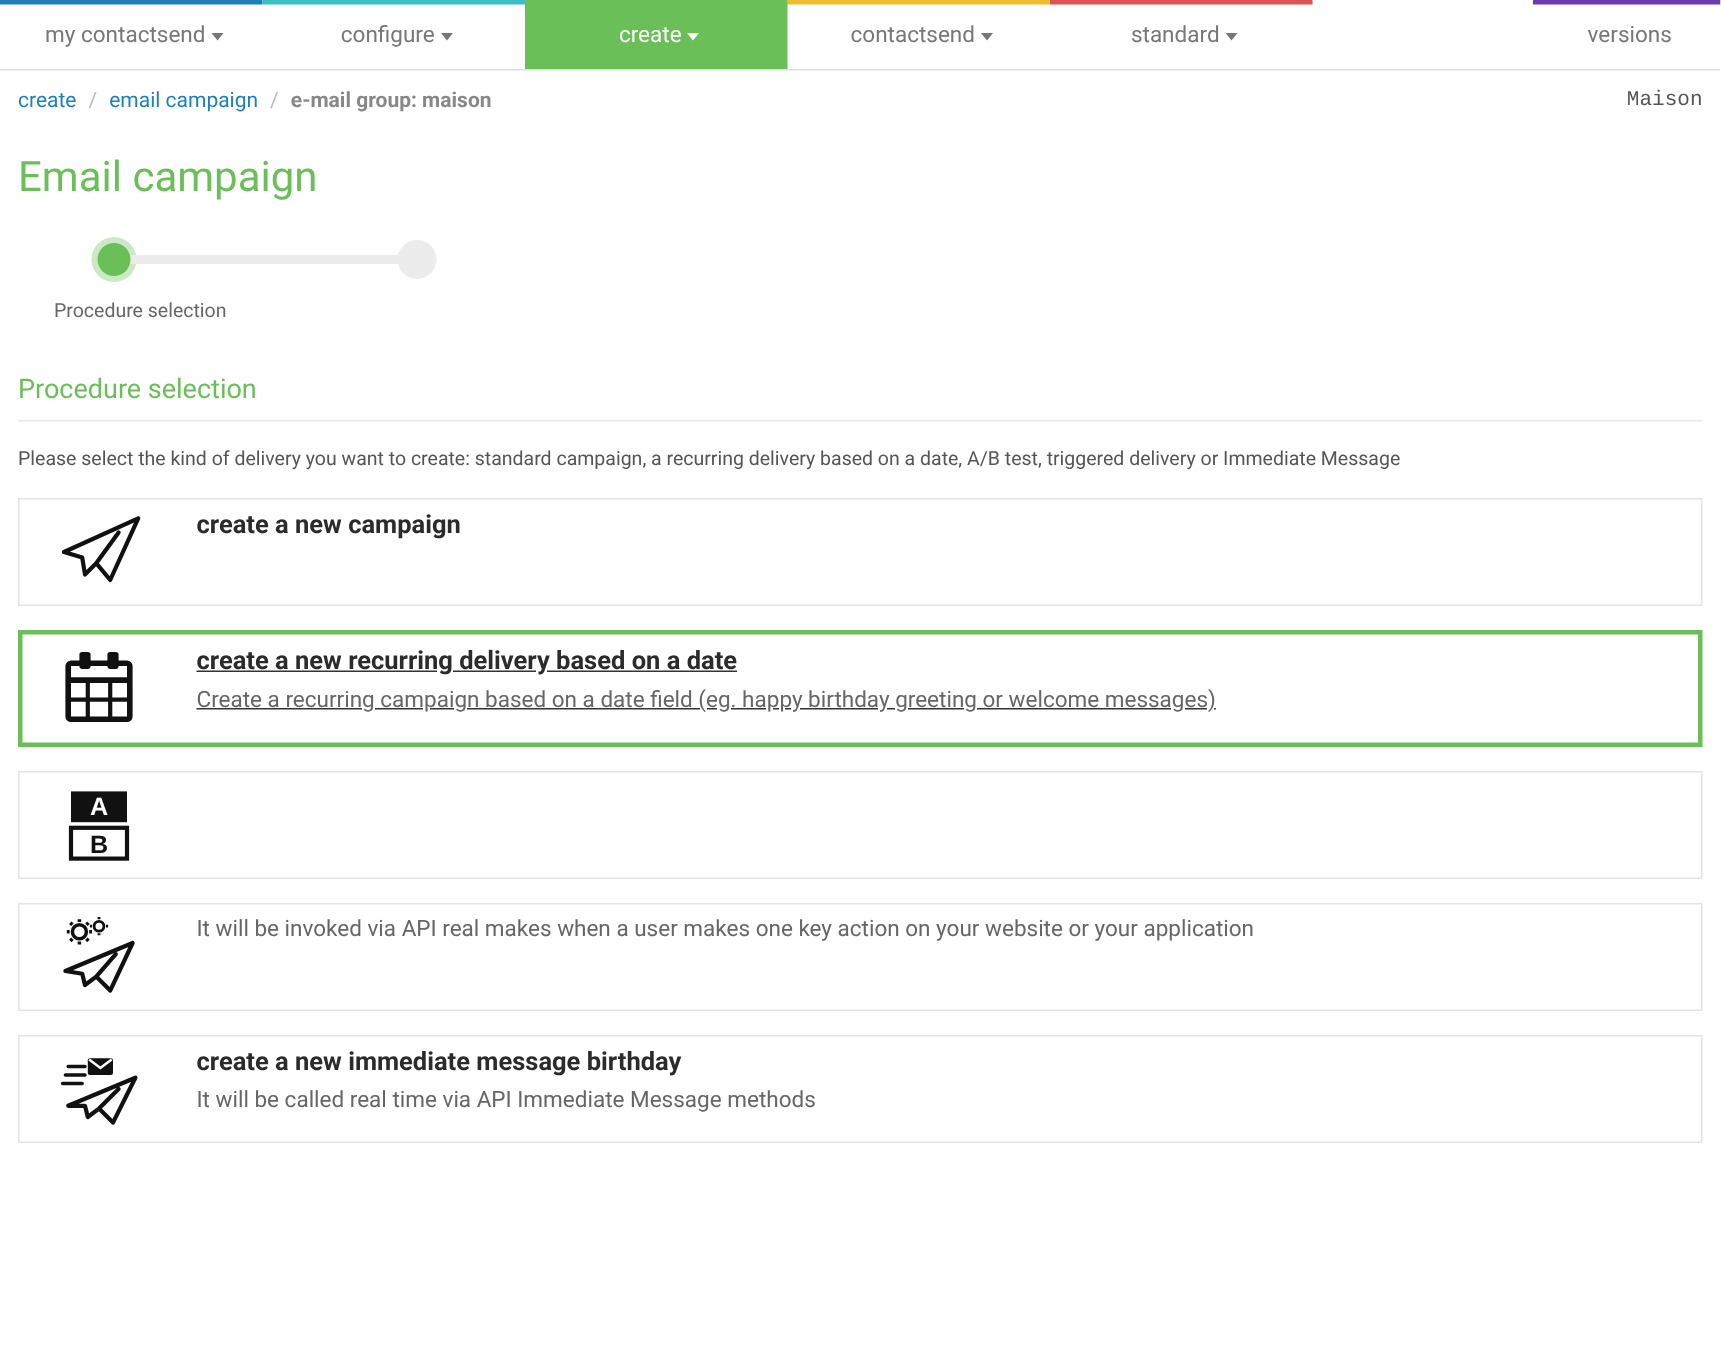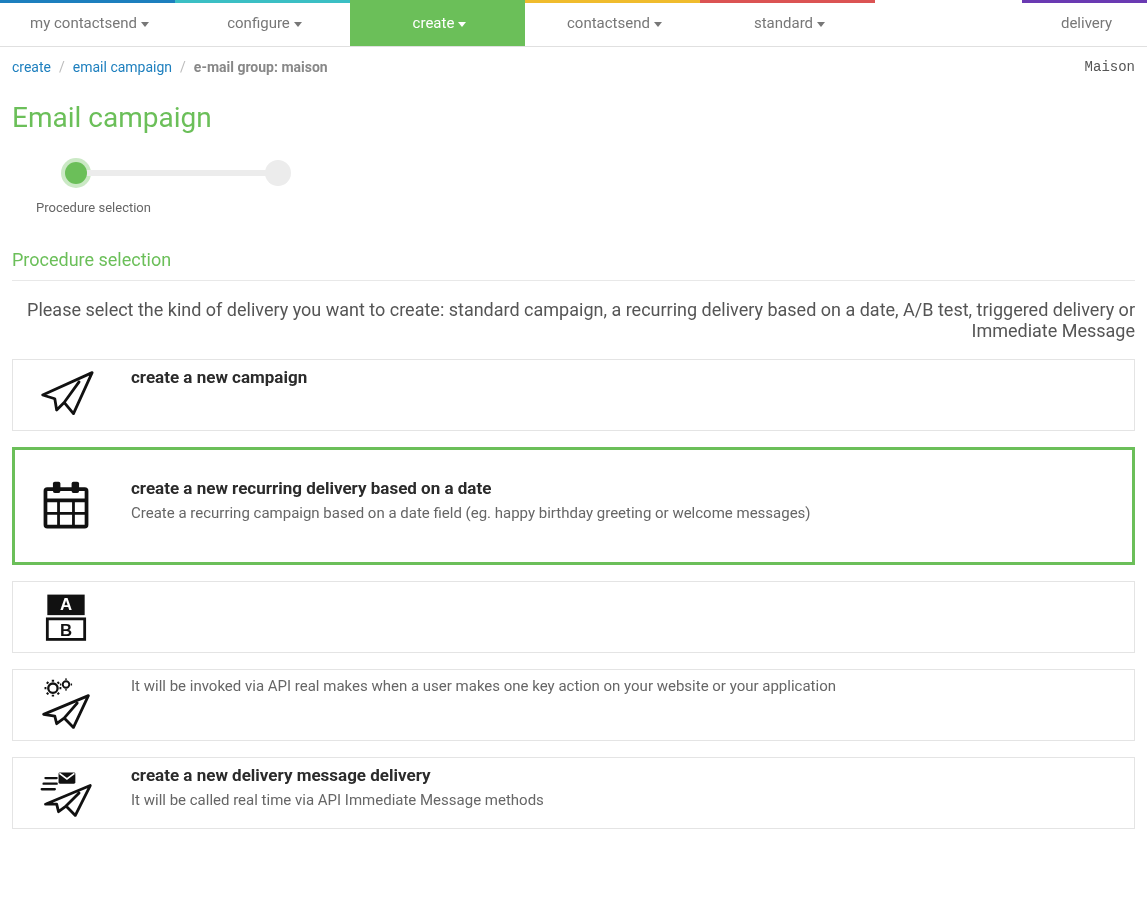--- a/index.html
+++ b/index.html
@@ -37,25 +37,25 @@
   .stepper .track { position:absolute; top:10px; left:0; right:0; height:6px; background:#ececec; border-radius:3px; }
   .stepper .dot { position:absolute; top:0; width:26px; height:26px; border-radius:50%; background:#ececec; }
   .stepper .dot.left { left:-13px; }
   .stepper .dot.right { right:-13px; }
   .stepper .dot.active { background:#6bbf59; width:22px; height:22px; top:2px; }
   .stepper .dot.active::after { content:""; position:absolute; inset:-4px; border-radius:50%; background:rgba(107,191,89,.35); z-index:-1; }
   .step-label { font-size:13px; color:#666; margin-top:14px; margin-left:24px; }
 
   
   h2.section-title { color:#6bbf59; font-weight:400; font-size:18px; border-bottom:1px solid #e8e8e8; padding-bottom:10px; margin-bottom:18px; }
-  .section-desc { color:#555; font-size:18px; margin-bottom:18px;text-align:right; }
+  .section-desc { color:#555; font-size:13px; margin-bottom:18px; }
 
   
   .card { border:1px solid #e4e4e4; padding:7px 22px; margin-bottom:16px; display:flex; align-items:flex-start; gap:34px; cursor:pointer; }
-  .card.selected { border:3px solid #6bbf59; padding:28px 20px; }
+  .card.selected { border:3px solid #6bbf59; padding:8px 20px;text-decoration:underline; }
   .card .ico { width:62px; display:flex; align-items:center; justify-content:center; flex-shrink:0; }
   .card .ico svg { width:56px; height:56px; }
   .card .txt h3 { font-size:17px; font-weight:700; color:#2b2b2b; margin-bottom:6px; }
   .card .txt p { font-size:15px; color:#666; }
 </style>
 </head>
 <body>
 
 <svg width="0" height="0" style="position:absolute">
   <defs>
@@ -93,21 +93,21 @@
   </defs>
 </svg>
 
 <div class="topnav">
   <div class="tab blue"><span>my contactsend</span><span class="caret"></span></div>
   <div class="tab cyan"><span>configure</span><span class="caret"></span></div>
   <div class="tab green active"><span>create</span><span class="caret"></span></div>
   <div class="tab yellow"><span>contactsend</span><span class="caret"></span></div>
   <div class="tab red"><span>standard</span><span class="caret"></span></div>
   <div class="spacer"></div>
-  <div class="tab purple support"><span>delivery</span></div>
+  <div class="tab purple support"><span>versions</span></div>
 </div>
 
 <div class="crumbbar">
   <a>create</a>
   <span class="sep">/</span>
   <a>email campaign</a>
   <span class="sep">/</span>
   <span class="muted">e-mail group: maison</span>
   <span class="right">Maison</span>
 </div>
@@ -169,17 +169,17 @@
     </div>
   </div>
 
   <div class="card">
     <div class="ico">
         <svg viewBox="0 0 60 60">
           <use href="#ic-mailplane"></use>
         </svg>
       </div>
     <div class="txt">
-      <h3>create a new delivery message delivery</h3>
+      <h3>create a new immediate message birthday</h3>
       <p>It will be called real time via API Immediate Message methods</p>
     </div>
   </div>
 </div>
 
 </body></html>

